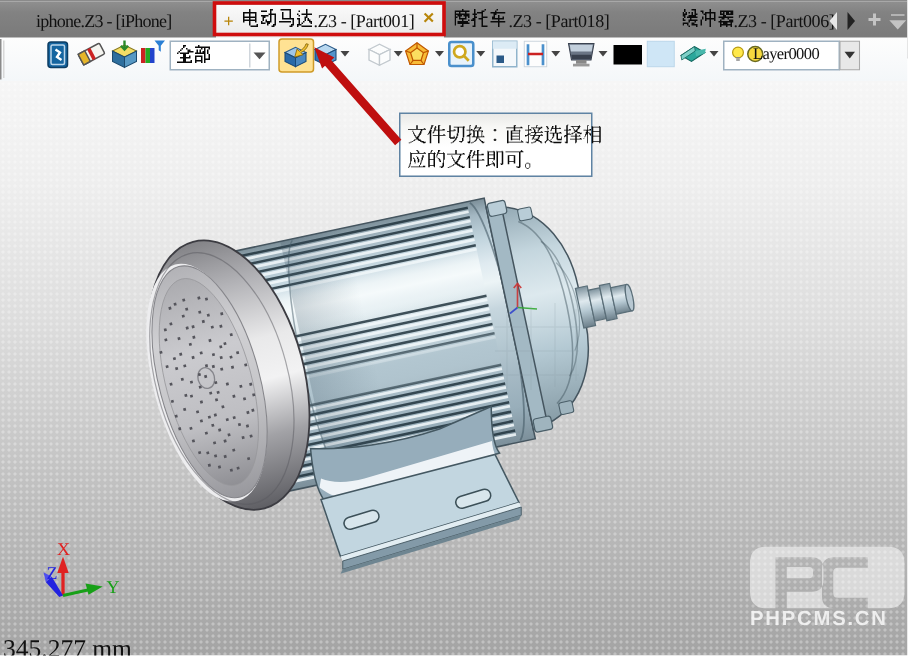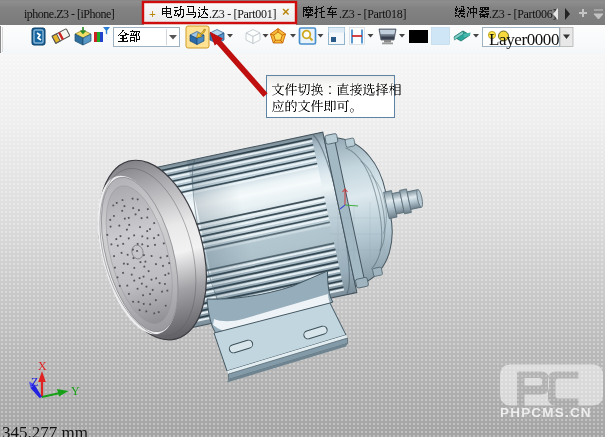--- a/index.html
+++ b/index.html
@@ -124,21 +124,21 @@
     </g>
 <g>
       <rect x="482.5" y="3.5" width="77" height="19" fill="#fff" stroke="#9fb2c1"></rect>
 <circle cx="492" cy="11" r="3.6" fill="#ffe84a" stroke="#b89a10" stroke-width=".8"></circle>
 <path d="M490.5 14.5h3M490.8 16h2.4" stroke="#888" stroke-width=".9"></path>
 <circle cx="503.5" cy="12" r="5" fill="#f7d93e" stroke="#6a6a20" stroke-width="1"></circle>
 <rect x="560" y="3.5" width="13" height="19" fill="#e8e8e8" stroke="#aaa" stroke-width=".7"></rect>
 <path d="M563 10.5h7l-3.5 4.5z" fill="#333"></path>
     </g>
 </svg>
-<div class="abs sertxt" style="left:489px;top:30px;font-size:17px;letter-spacing:-.4px">Layer0000</div>
+<div class="abs sertxt" style="left:502px;top:30px;font-size:11px;letter-spacing:-.4px">Layer0000</div>
 <svg style="position:absolute;left:118px;top:30px" width="22" height="12">
     <path fill="#0a0a0a" d="M4 0h2v1h-2zM14 0h1v1h-1zM4 1h1v1h-1zM12 1h10v1h-10zM3 2h1v1h-1zM6 2h1v1h-1zM16 2h1v1h-1zM18 2h1v1h-1zM21 2h1v1h-1zM2 3h1v1h-1zM7 3h2v1h-2zM13 3h1v1h-1zM15 3h1v1h-1zM18 3h1v1h-1zM20 3h1v1h-1zM1 4h1v1h-1zM7 4h4v1h-4zM13 4h1v1h-1zM15 4h1v1h-1zM17 4h2v1h-2zM20 4h1v1h-1zM0 5h1v1h-1zM2 5h6v1h-6zM12 5h7v1h-7zM20 5h1v1h-1zM4 6h2v1h-2zM18 6h1v1h-1zM21 6h1v1h-1zM4 7h2v1h-2zM8 7h1v1h-1zM12 7h5v1h-5zM18 7h1v1h-1zM21 7h1v1h-1zM2 8h7v1h-7zM12 8h1v1h-1zM16 8h1v1h-1zM18 8h1v1h-1zM21 8h1v1h-1zM4 9h2v1h-2zM12 9h1v1h-1zM16 9h1v1h-1zM18 9h4v1h-4zM4 10h2v1h-2zM9 10h1v1h-1zM12 10h5v1h-5zM18 10h1v1h-1zM0 11h10v1h-10zM12 11h1v1h-1zM16 11h1v1h-1zM18 11h1v1h-1z"></path>
   </svg>
 <div class="abs" style="left:0;top:54px;width:605px;height:383px;background-image:radial-gradient(rgba(255,255,255,.3) .8px, transparent 1.3px),linear-gradient(180deg,#f6f6f6 0%,#eee 18%,#ddd 42%,#c3c3c3 68%,#ababab 92%,#a4a4a4 100%);background-size:4px 4px,auto"></div>
 
 <svg class="abs" style="left:0;top:0" width="605" height="437" viewBox="0 0 605 437">
 <defs>
 <linearGradient id="bodyG" x1="0" y1="0" x2="0" y2="1">
 <stop offset="0" stop-color="#7c8f99"></stop>
         <stop offset=".06" stop-color="#a3b7c2"></stop>

